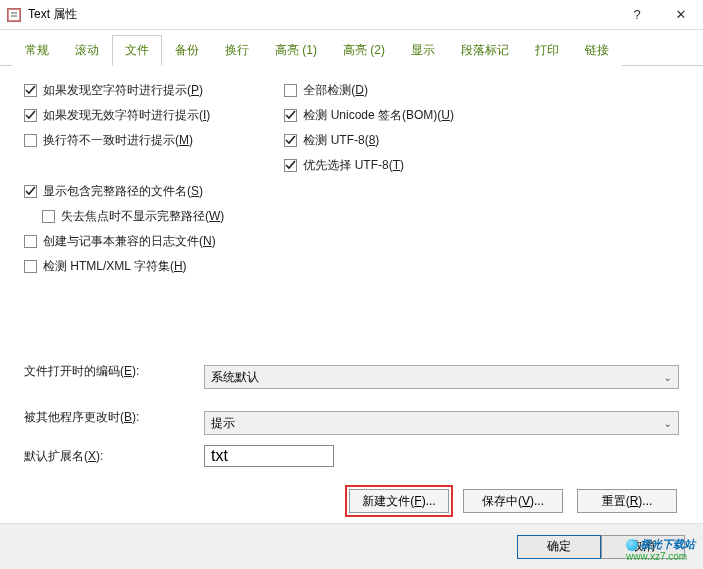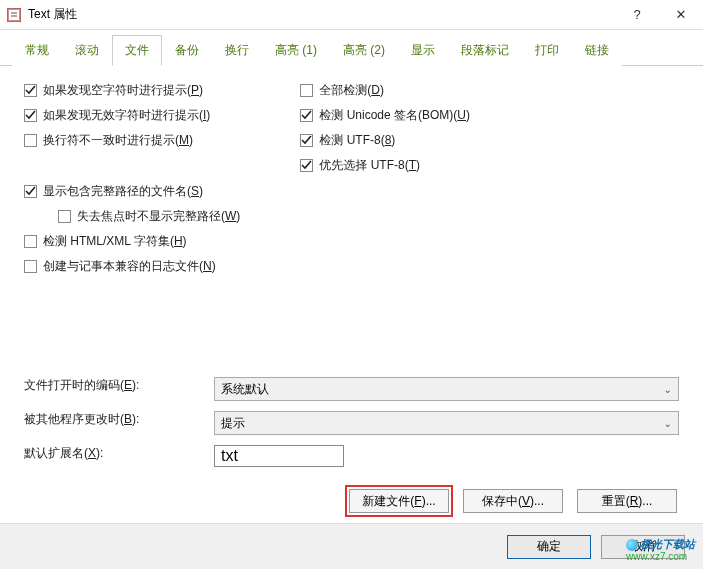--- a/index.html
+++ b/index.html
@@ -69,46 +69,47 @@
       gap: 60px;
     }
     .check-col { display: flex; flex-direction: column; gap: 8px; }
     .check-row {
       display: flex;
       align-items: center;
       gap: 6px;
       color: #222;
       font-size: 12px;
     }
-    .check-row.indent { margin-left: 34px; }
+    .check-row.indent { margin-left: 18px; }
     .checkbox {
       width: 13px; height: 13px;
       border: 1px solid #888;
       background: #fff;
       display: inline-flex;
       align-items: center;
       justify-content: center;
       cursor: pointer;
     }
     .checkbox svg { display: none; }
     .checkbox.checked svg { display: block; }
     .spacer { flex: 1; }
     .form-rows { display: flex; flex-direction: column; gap: 10px; margin-top: 8px; }
-    .form-row { display: flex; align-items: flex-start; gap: 10px; }
+    .form-row { display: flex; align-items: center; }
     .form-label { width: 180px; font-size: 12px; color: #222; }
     .select {
       flex: 1;
       height: 22px;
       border: 1px solid #aaa;
       background: #f0f0f0;
       display: flex;
       align-items: center;
       padding: 11px 6px;
       justify-content: space-between;
       cursor: pointer;
+      margin-top: 12px;
     }
     .select .arrow {
       font-size: 10px;
       color: #555;
     }
     .text-input {
       width: 130px;
       height: 22px;
       border: 1px solid #888;
       padding: 0 6px;
@@ -143,21 +144,20 @@
     .footer {
       position: absolute;
       bottom: 0; left: 0; right: 0;
       height: 46px;
       background: #f0f0f0;
       border-top: 1px solid #ddd;
       display: flex;
       align-items: center;
       justify-content: flex-end;
       padding: 0 18px;
-      gap: 10px;
     }
     .footer .action-btn {
       min-width: 84px;
       border: 1px solid #999;
       background: #e9e9e9;
     }
     .footer .action-btn.primary {
       border: 1px solid #0a64ad;
     }
     .watermark {
@@ -245,25 +245,25 @@
             </svg>
           </span>
         <span><span>显示包含完整路径的文件名(</span><span class="under">S</span><span>)</span></span>
       </label>
       <label class="check-row indent">
         <span class="checkbox"></span>
         <span><span>失去焦点时不显示完整路径(</span><span class="under">W</span><span>)</span></span>
       </label>
       <label class="check-row">
         <span class="checkbox"></span>
+        <span><span>创建与记事本兼容的日志文件(</span><span class="under">N</span><span>)</span></span>
+      </label>
+      <label class="check-row">
+        <span class="checkbox"></span>
         <span><span>检测 HTML/XML 字符集(</span><span class="under">H</span><span>)</span></span>
-      </label>
-      <label class="check-row">
-        <span class="checkbox"></span>
-        <span><span>创建与记事本兼容的日志文件(</span><span class="under">N</span><span>)</span></span>
       </label>
     </div>
 
     <div class="check-col">
       <label class="check-row">
         <span class="checkbox"></span>
         <span><span>全部检测(</span><span class="under">D</span><span>)</span></span>
       </label>
       <label class="check-row">
         <span class="checkbox checked">

